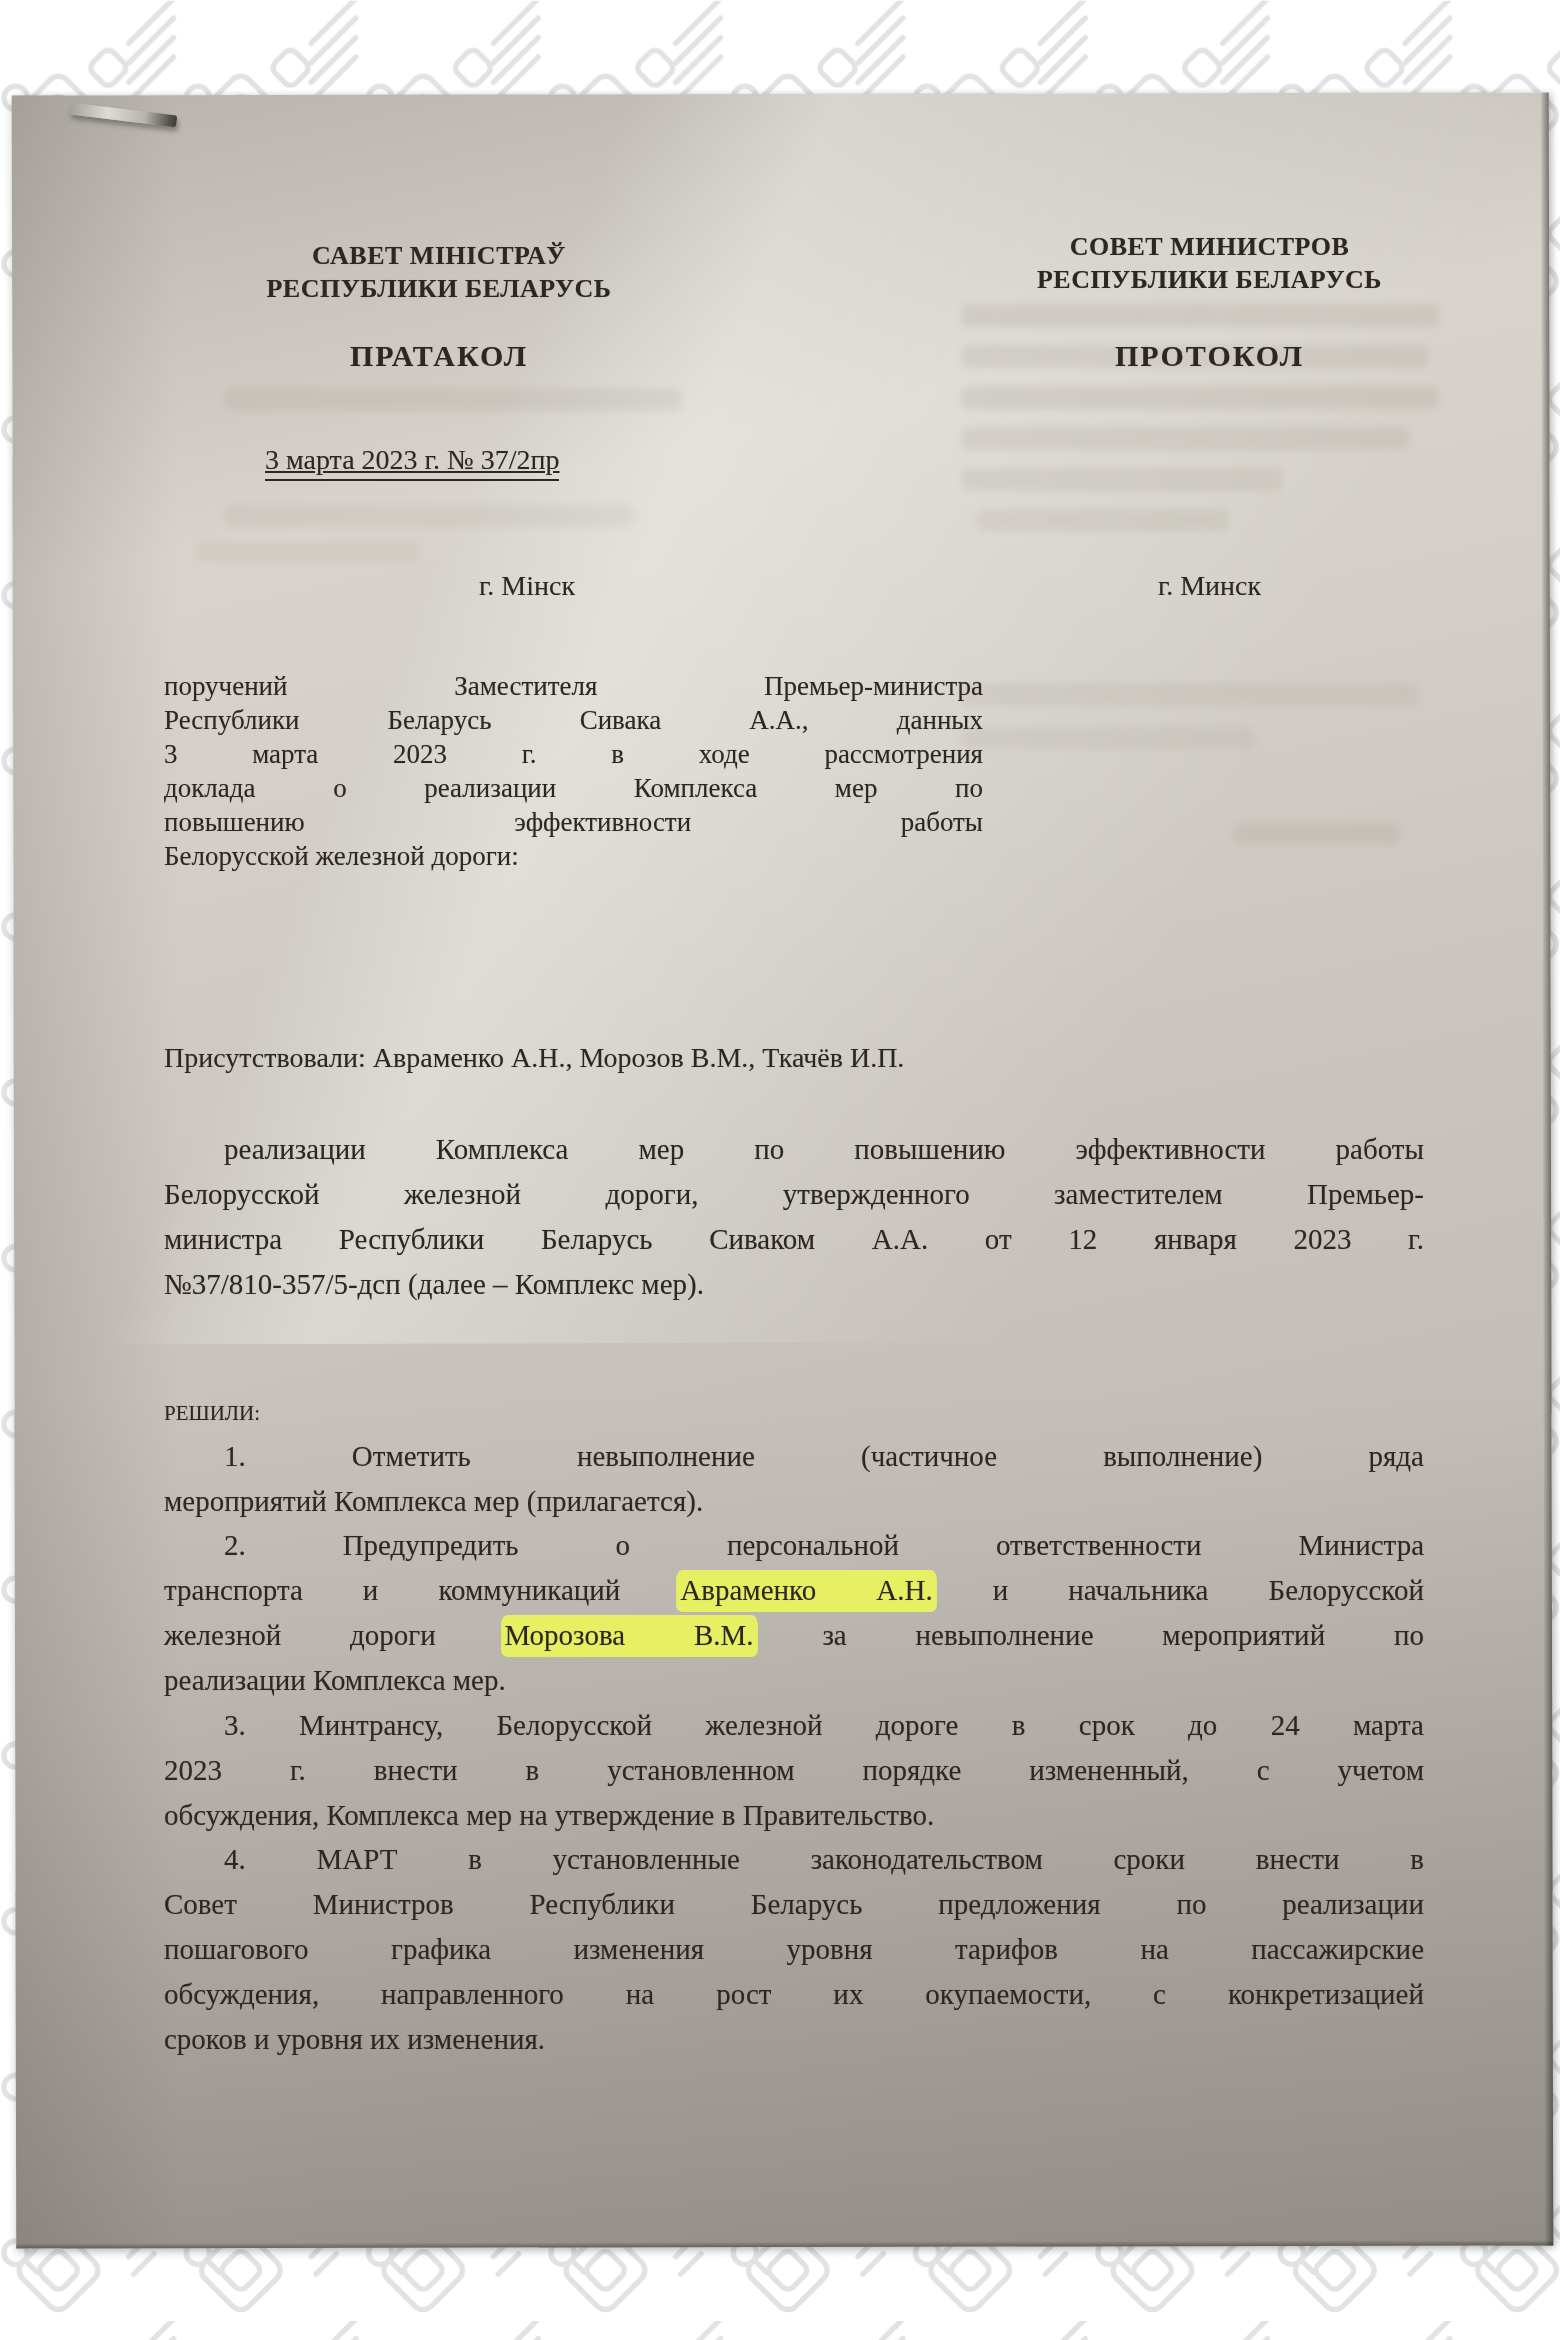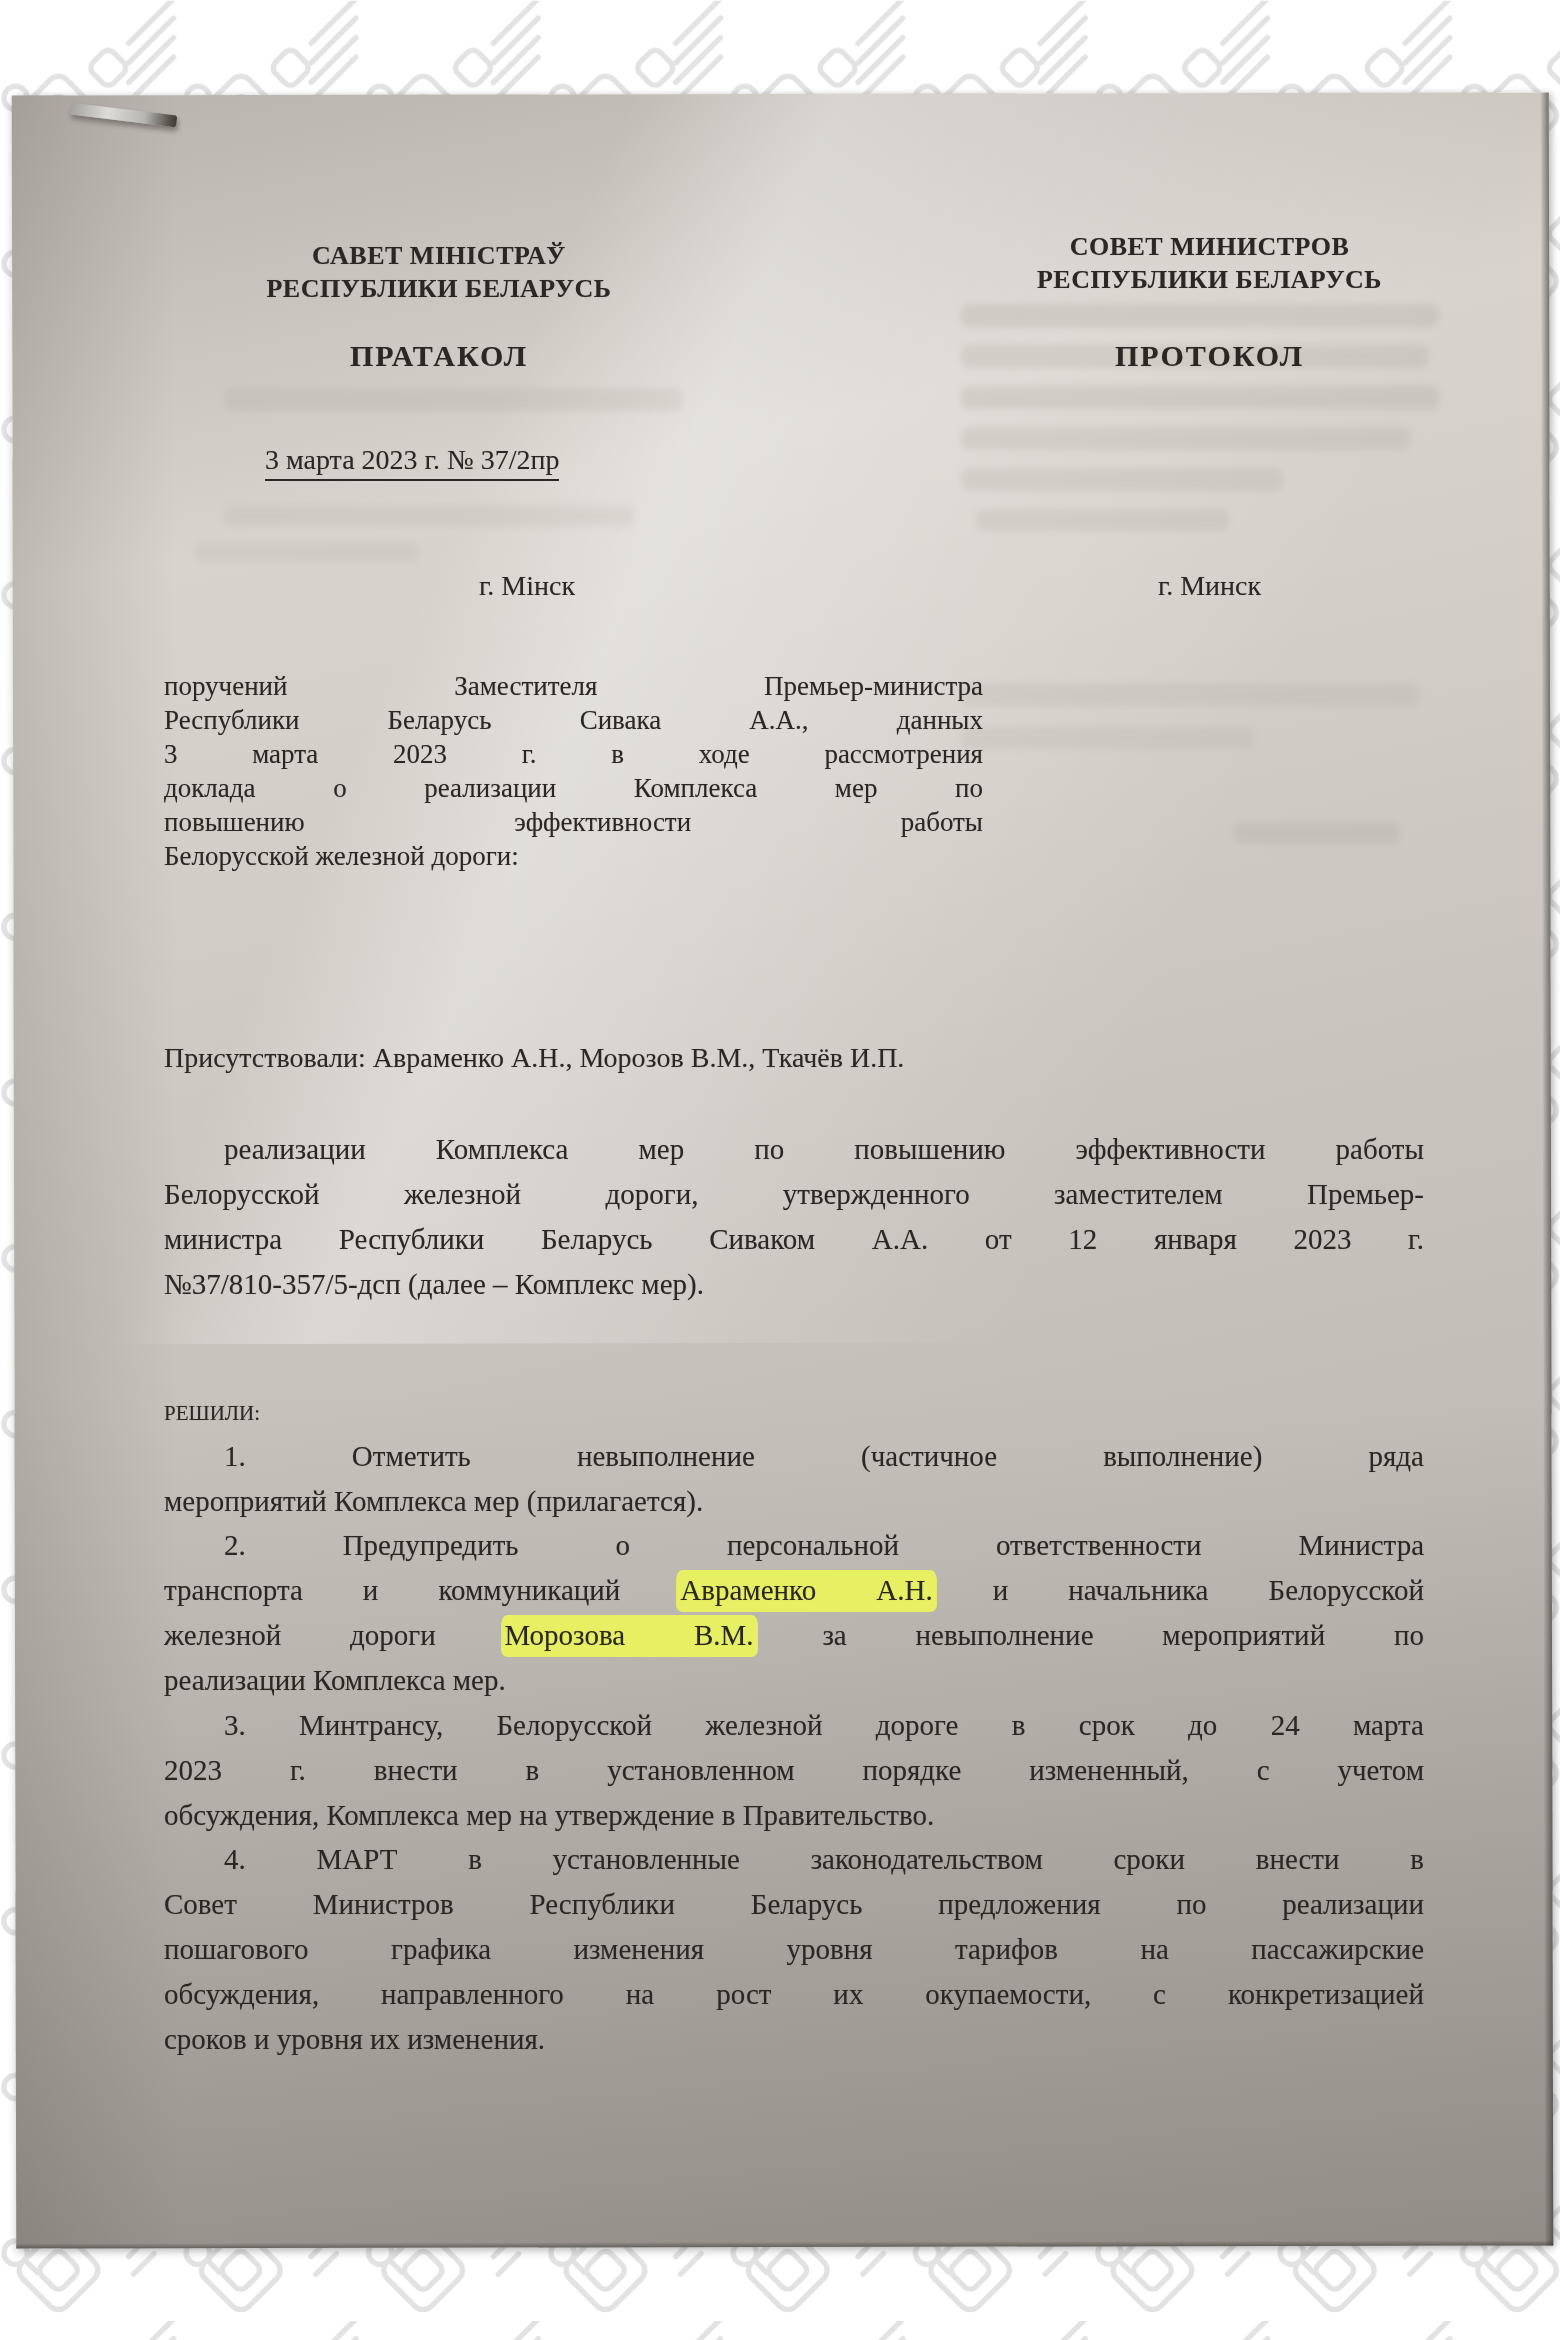--- a/index.html
+++ b/index.html
@@ -142,21 +142,21 @@
       <div class="tline">РЕСПУБЛИКИ БЕЛАРУСЬ</div>
     </div>
 
     <div class="blk center plabel" style="left:166px;top:339px;width:546px;">
       <div class="tline one">ПРАТАКОЛ</div>
     </div>
     <div class="blk center plabel" style="left:917px;top:339px;width:585px;">
       <div class="tline one">ПРОТОКОЛ</div>
     </div>
 
-    <div class="blk t29" style="left:265px;top:444px;">
+    <div class="blk t29" style="left:265px;top:444px;text-decoration:underline;">
       <span class="underl one">3 марта 2023 г. № 37/2пр</span>
     </div>
 
     <div class="blk center t29" style="left:254px;top:570px;width:546px;">
       <div class="tline one">г. Мінск</div>
     </div>
     <div class="blk center t29" style="left:917px;top:570px;width:585px;">
       <div class="tline one">г. Минск</div>
     </div>
 

